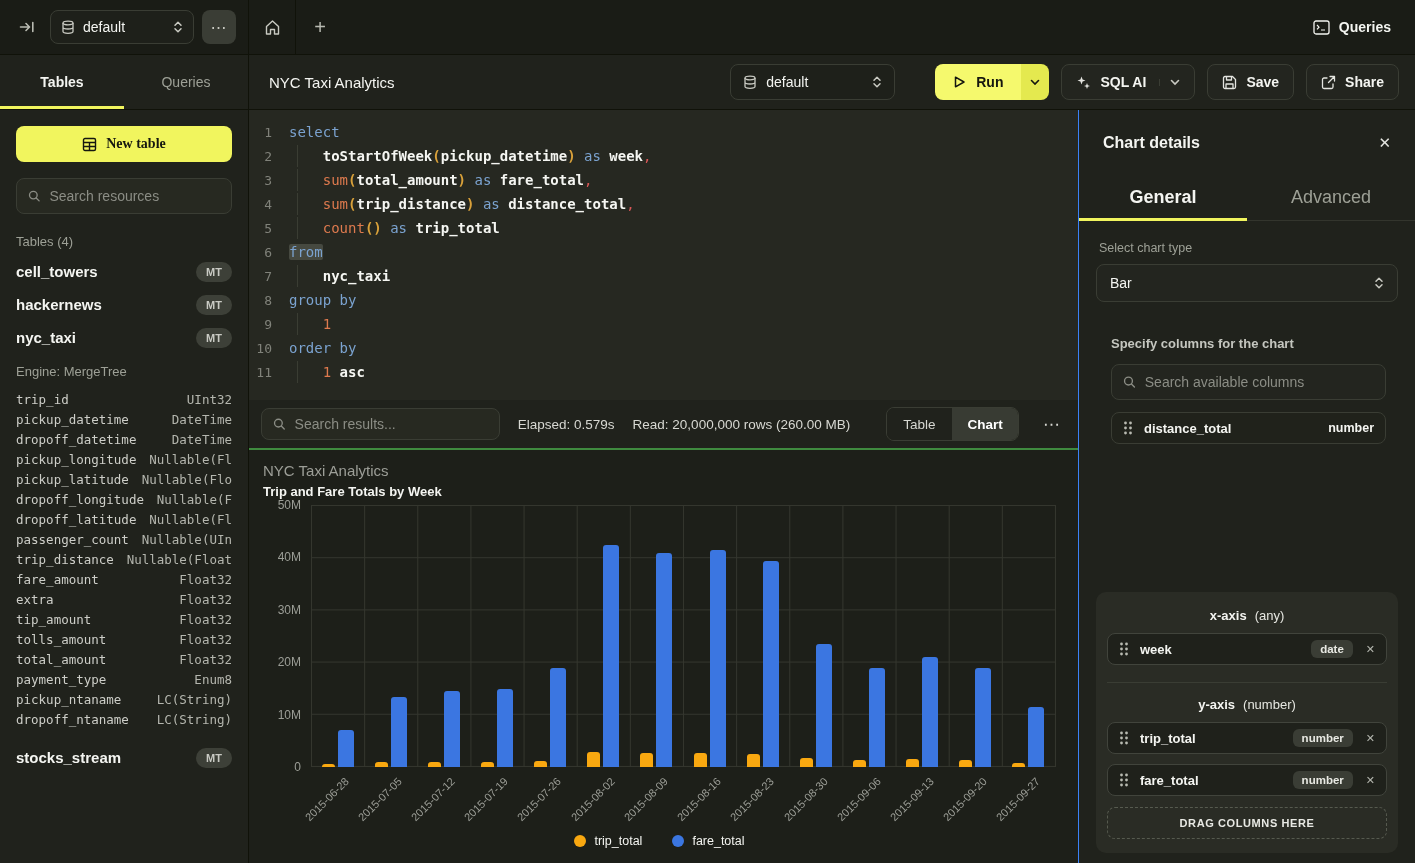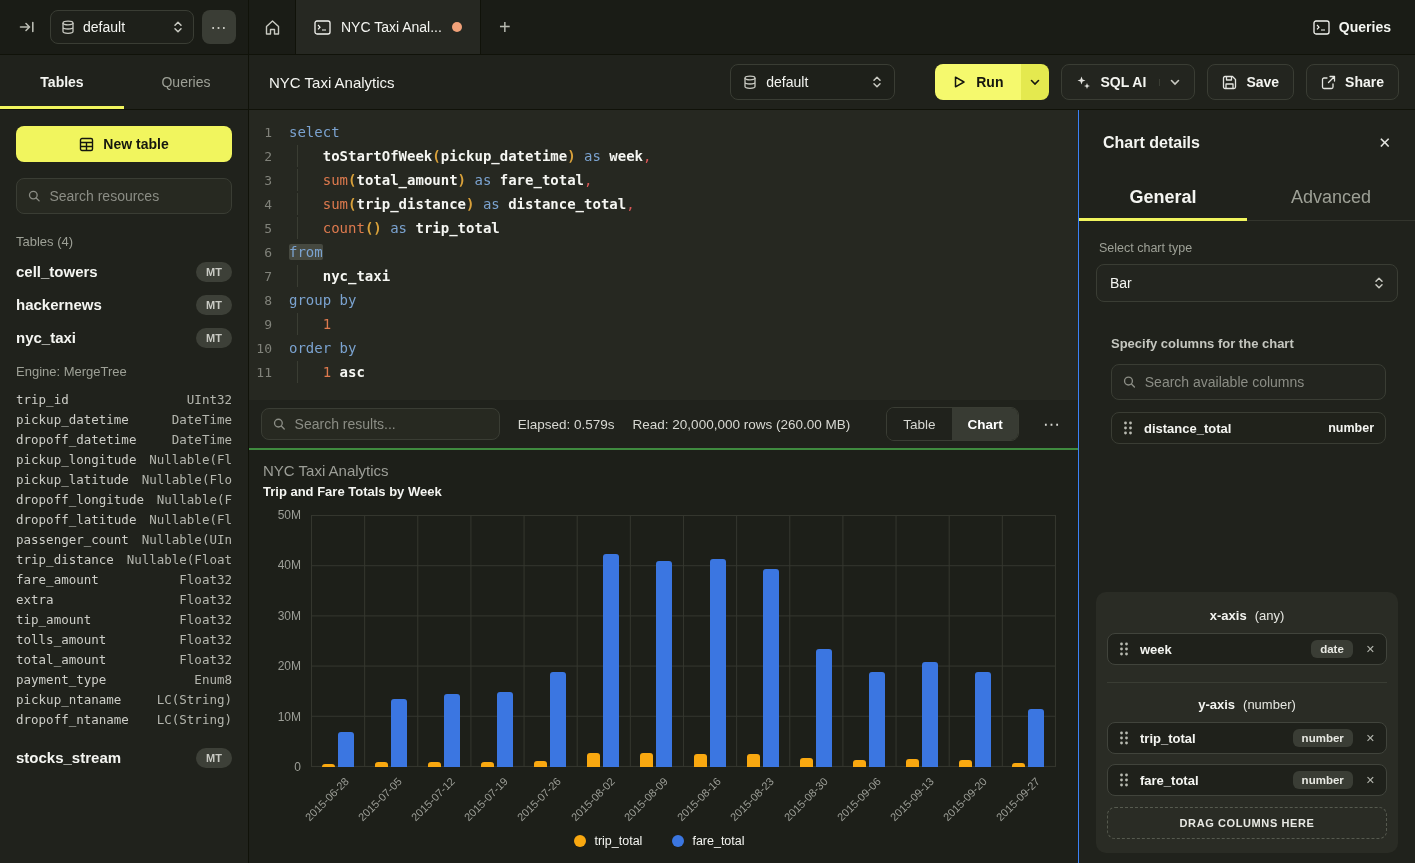--- a/index.html
+++ b/index.html
@@ -12,21 +12,21 @@
   .sidebar-top { height:55px; flex:0 0 55px; display:flex; align-items:center; gap:8px; padding:0 12px; background:#1a1c16; border-bottom:1px solid #101209; }
   .icon-btn { display:flex; align-items:center; justify-content:center; width:30px; height:30px; border-radius:6px; color:#b9bbb2; cursor:pointer; }
   .db-select { flex:1; height:34px; display:flex; align-items:center; gap:8px; padding:0 10px; border:1px solid #3a3d34; border-radius:8px; color:#f4f5f1; background:#1e201a; }
   .db-select .lbl { flex:1; font-size:14px; }
   .more-btn { width:34px; height:34px; background:#3a3d35; border-radius:8px; display:flex; align-items:center; justify-content:center; color:#c9cac2; font-size:16px; letter-spacing:1px; }
   .sidebar-tabs { height:55px; flex:0 0 55px; display:flex; border-bottom:1px solid #101209; background:#20221c; }
   .sidebar-tab { flex:1; display:flex; align-items:center; justify-content:center; font-size:14px; color:#9da096; position:relative; cursor:pointer; }
   .sidebar-tab.active { color:#f4f5f1; font-weight:700; }
   .sidebar-tab.active::after { content:''; position:absolute; left:0; right:0; bottom:0; height:3px; background:#f1f55e; }
   .sidebar-body { flex:1; padding:16px; overflow:hidden; }
-  .new-table-btn { width:100%; height:36px; background:#f1f55e; color:#15170f; border:none; border-radius:8px; font-size:14px; font-weight:700; display:flex; align-items:center; justify-content:center; gap:9px; cursor:pointer; font-family:Liberation Sans, sans-serif; }
+  .new-table-btn { width:100%; height:36px; background:#f1f55e; color:#15170f; border:none; border-radius:8px; font-size:14px; font-weight:700; display:flex; align-items:center; justify-content:center; gap:9px; cursor:pointer; font-family:Liberation Serif, serif; }
   .search-box { display:flex; align-items:center; gap:9px; height:36px; margin-top:16px; padding:0 11px; background:#272921; border:1px solid #3a3d34; border-radius:8px; color:#8b8d85; }
   .search-box input { background:transparent; border:none; outline:none; color:#d7d8d2; font-size:14px; width:100%; font-family:"Liberation Sans",sans-serif; }
   .search-box input::placeholder { color:#8b8d85; }
   .section-label { margin:20px 0 6px; font-size:13px; color:#9da096; }
   .table-row { height:33px; display:flex; align-items:center; justify-content:space-between; cursor:pointer; }
   .table-name { font-size:15px; font-weight:600; color:#f4f5f1; }
   .mt-badge { background:#3d4038; color:#c9cac4; font-size:11px; font-weight:700; border-radius:10px; padding:4px 10px; }
   .engine-line { font-size:13px; color:#9da096; margin:10px 0 10px; }
   .col-list { margin-bottom:12px; }
   .col-row { height:20px; display:flex; align-items:center; justify-content:space-between; font-family:"DejaVu Sans Mono", monospace; font-size:12.5px; }
@@ -79,21 +79,21 @@
   .rb-spacer { flex:1; }
   .seg-toggle { display:flex; height:34px; border:1px solid #3a3d34; border-radius:8px; overflow:hidden; }
   .seg { display:flex; align-items:center; padding:0 16px; font-size:13.5px; color:#d7d8d2; cursor:pointer; background:#20221c; }
   .seg.active { background:#383b33; color:#ffffff; font-weight:700; }
   .ellipsis-btn { color:#d7d8d2; font-size:17px; padding:0 6px; cursor:pointer; }
 
   
   .chart-wrap { flex:1; background:#1d1f19; border-top:2px solid #3f8b3f; padding:12px 22px 6px 14px; display:flex; flex-direction:column; min-height:0; }
   .chart-title { font-size:15px; color:#9c9e97; }
   .chart-subtitle { font-size:13px; font-weight:700; color:#f4f5f1; margin-top:5px; }
-  .chart-main { flex:1; display:flex; min-height:0; margin-top:16px; }
+  .chart-main { flex:1; display:flex; min-height:0; margin-top:6px; }
   .y-axis { width:48px; flex:0 0 48px; position:relative; }
   .ytick { position:absolute; right:10px; transform:translateY(-50%); font-size:12px; color:#9c9e97; }
   .plot { flex:1; position:relative; display:flex; align-items:flex-end; border-top:1px solid #34362e; border-right:1px solid #34362e;
     background-image:linear-gradient(to right, #34362e 1px, transparent 1px), linear-gradient(to top, #34362e 1px, transparent 1px);
     background-size:calc(100%/14) 100%, 100% 20%; }
   .bar-group { flex:1; height:100%; display:flex; align-items:flex-end; justify-content:center; gap:3px; }
   .bar { border-radius:3px 3px 0 0; }
   .bar-trip_total { width:13px; }
   .bar-fare_total { width:16px; }
   .x-row { display:flex; height:58px; flex:0 0 58px; }
@@ -274,28 +274,20 @@
   </aside>
 
   <div class="main">
 
     <div class="tabbar">
       <div class="home-btn">
         <svg width="17" height="17" viewBox="0 0 17 17" fill="none" stroke="#c9cac2" stroke-width="1.4" stroke-linejoin="round">
             <path d="M2.5 7.5 8.5 2l6 5.5V15h-4v-4.5h-4V15h-4V7.5Z"></path>
           </svg>
       </div>
-      <div class="query-tab">
-        <svg width="17" height="15" viewBox="0 0 17 15" fill="none" stroke="#f4f5f1" stroke-width="1.3">
-            <rect x="1" y="1" width="15" height="13" rx="2"></rect>
-            <path d="m4 5 2 2.2L4 9.4M8 10h4" stroke-width="1.2"></path>
-          </svg>
-        <span>NYC Taxi Anal...</span>
-        <span class="tab-dot"></span>
-      </div>
       <div class="plus-btn">+</div>
       <div class="tabbar-spacer"></div>
       <div class="queries-btn">
         <svg width="17" height="15" viewBox="0 0 17 15" fill="none" stroke="#f4f5f1" stroke-width="1.3">
             <rect x="1" y="1" width="15" height="13" rx="2"></rect>
             <path d="m4 5 2 2.2L4 9.4M8 10h4" stroke-width="1.2"></path>
           </svg>
         <span>Queries</span>
       </div>
     </div>

